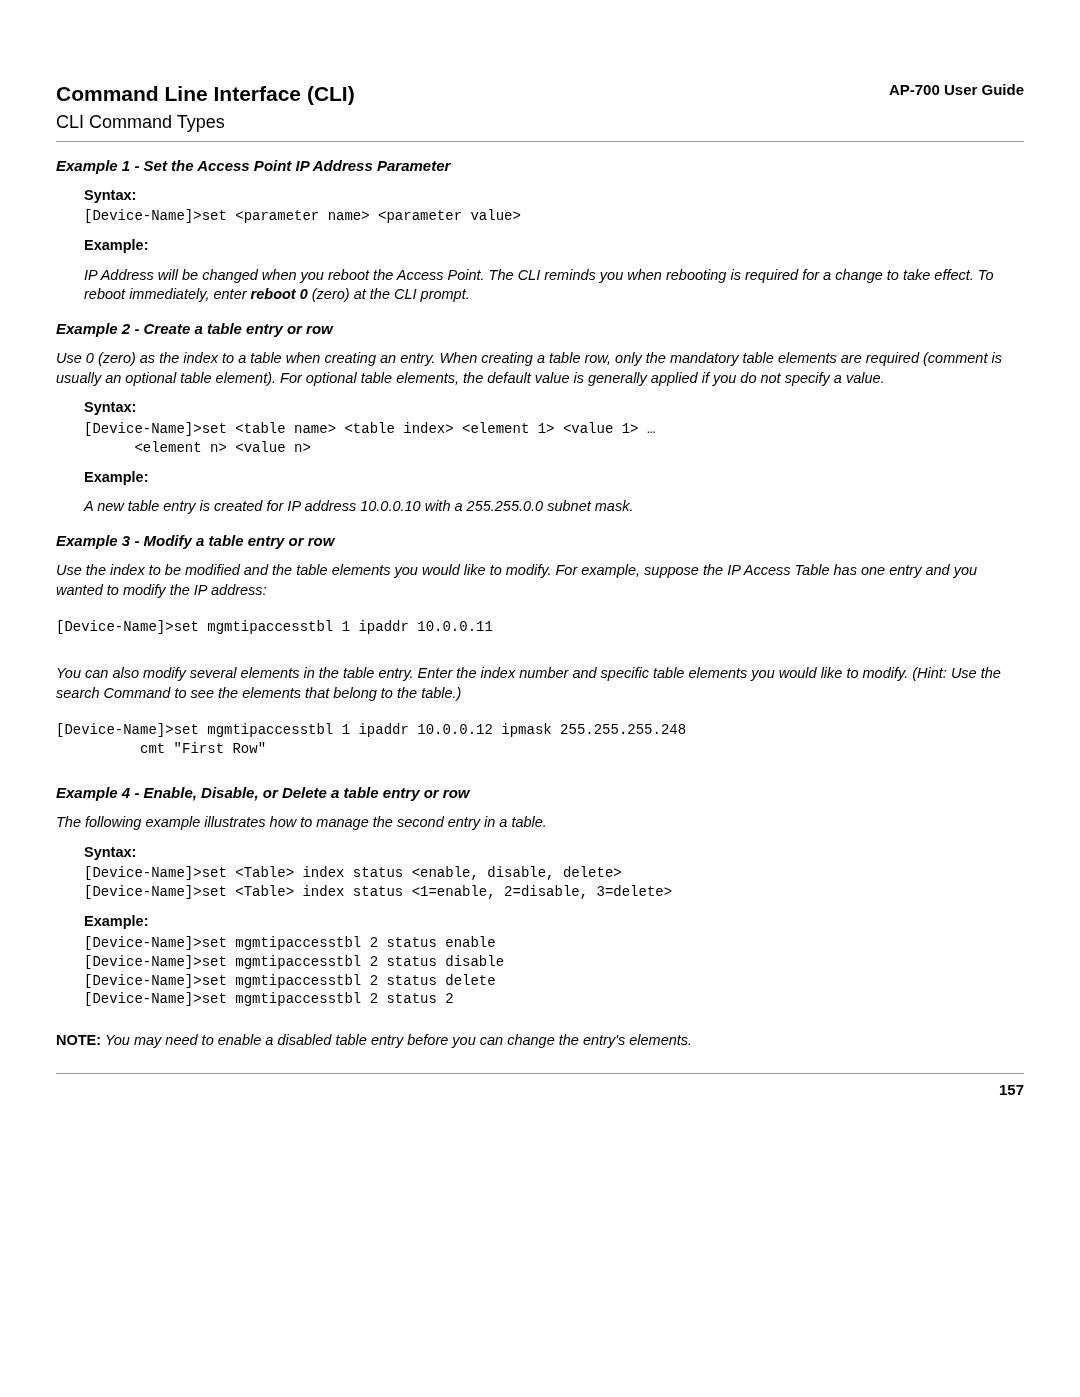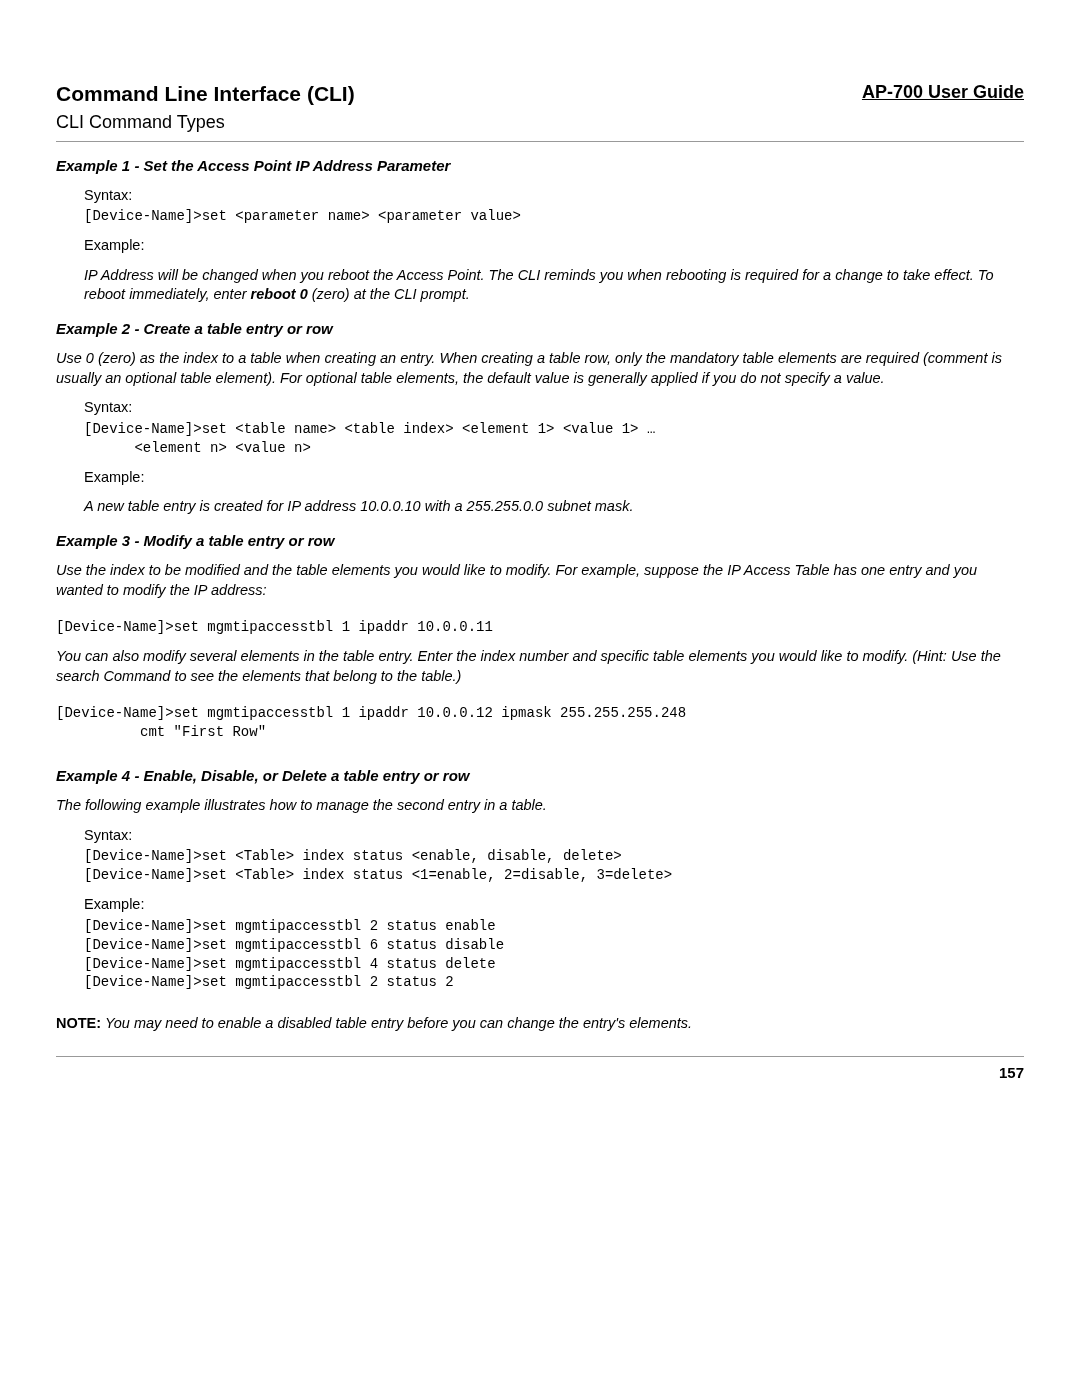--- a/index.html
+++ b/index.html
@@ -13,21 +13,21 @@
     font-size: 14.5px;
     line-height: 1.35;
   }
   .header-row {
     display: flex;
     justify-content: space-between;
     align-items: flex-start;
   }
   .header-left-title { font-weight: bold; font-size: 21px; }
   .header-left-sub { font-size: 18px; margin-top: 2px; }
-  .header-right { font-weight: bold; font-size: 18px; text-decoration: underline; }
+  .header-right { font-weight: bold; font-size: 15px; }
   hr.top-rule {
     border: none;
     border-top: 1px solid #999;
     margin-top: 6px;
     margin-bottom: 14px;
   }
   hr.bottom-rule {
     border: none;
     border-top: 1px solid #999;
     margin-top: 22px;
@@ -37,20 +37,21 @@
     font-style: italic;
     font-weight: bold;
     font-size: 15px;
     margin-top: 14px;
     margin-bottom: 6px;
   }
   .indent { margin-left: 28px; }
   .syntax-label, .example-label {
     margin-top: 10px;
     margin-bottom: 2px;
+    font-weight: bold;
   }
   .mono {
     font-family: "Courier New", Courier, monospace;
     font-size: 14px;
     white-space: pre;
   }
   .mono .b { font-weight: normal; }
   .para { margin-top: 10px; margin-bottom: 10px; font-style: italic; }
   .page-num { text-align: right; font-weight: bold; font-size: 15px; }
   .note-line { margin-top: 22px; }
@@ -90,40 +91,40 @@
   <div class="mono"><span class="b">      &lt;element n&gt; &lt;value n&gt;</span></div>
 
   <div class="example-label">Example:</div>
 
   <p class="para">A new table entry is created for IP address 10.0.0.10 with a 255.255.0.0 subnet mask.</p>
 </div>
 
 <h3 class="ex">Example 3 - Modify a table entry or row</h3>
 <p class="para">Use the index to be modified and the table elements you would like to modify. For example, suppose the IP Access Table has one entry and you wanted to modify the IP address:</p>
 
-<div class="mono" style="margin-top:18px; margin-bottom:10px;"><span>[Device-Name]&gt;</span><span class="b">set mgmtipaccesstbl 1 ipaddr 10.0.0.11</span></div>
+<div class="mono" style="margin-top:18px; margin-bottom:27px;"><span>[Device-Name]&gt;</span><span class="b">set mgmtipaccesstbl 1 ipaddr 10.0.0.11</span></div>
 
 <p class="para">You can also modify several elements in the table entry. Enter the index number and specific table elements you would like to modify. (Hint: Use the search Command to see the elements that belong to the table.)</p>
 
 <div style="margin-top:18px; margin-bottom:0;">
   <div class="mono"><span>[Device-Name]&gt;</span><span class="b">set mgmtipaccesstbl 1 ipaddr 10.0.0.12 ipmask 255.255.255.248</span></div>
   <div class="mono"><span class="b">          cmt "First Row"</span></div>
 </div>
 
 <h3 class="ex" style="margin-top:24px;">Example 4 - Enable, Disable, or Delete a table entry or row</h3>
 <p class="para">The following example illustrates how to manage the second entry in a table.</p>
 
 <div class="indent">
   <div class="syntax-label">Syntax:</div>
   <div class="mono"><span>[Device-Name]&gt;</span><span class="b">set &lt;Table&gt; index status &lt;enable, disable, delete&gt;</span></div>
   <div class="mono"><span>[Device-Name]&gt;</span><span class="b">set &lt;Table&gt; index status &lt;1=enable, 2=disable, 3=delete&gt;</span></div>
 
   <div class="example-label">Example:</div>
   <div class="mono"><span>[Device-Name]&gt;</span><span class="b">set mgmtipaccesstbl 2 status enable</span></div>
-  <div class="mono"><span>[Device-Name]&gt;</span><span class="b">set mgmtipaccesstbl 6 status disable</span></div>
-  <div class="mono"><span>[Device-Name]&gt;</span><span class="b">set mgmtipaccesstbl 4 status delete</span></div>
+  <div class="mono"><span>[Device-Name]&gt;</span><span class="b">set mgmtipaccesstbl 2 status disable</span></div>
+  <div class="mono"><span>[Device-Name]&gt;</span><span class="b">set mgmtipaccesstbl 2 status delete</span></div>
   <div class="mono"><span>[Device-Name]&gt;</span><span class="b">set mgmtipaccesstbl 2 status 2</span></div>
 </div>
 
 <p class="note-line"><span class="note-label">NOTE:</span><span class="note-body"> You may need to enable a disabled table entry before you can change the entry's elements.</span></p>
 
 <hr class="bottom-rule">
 <div class="page-num">157</div>
 
 </body></html>

